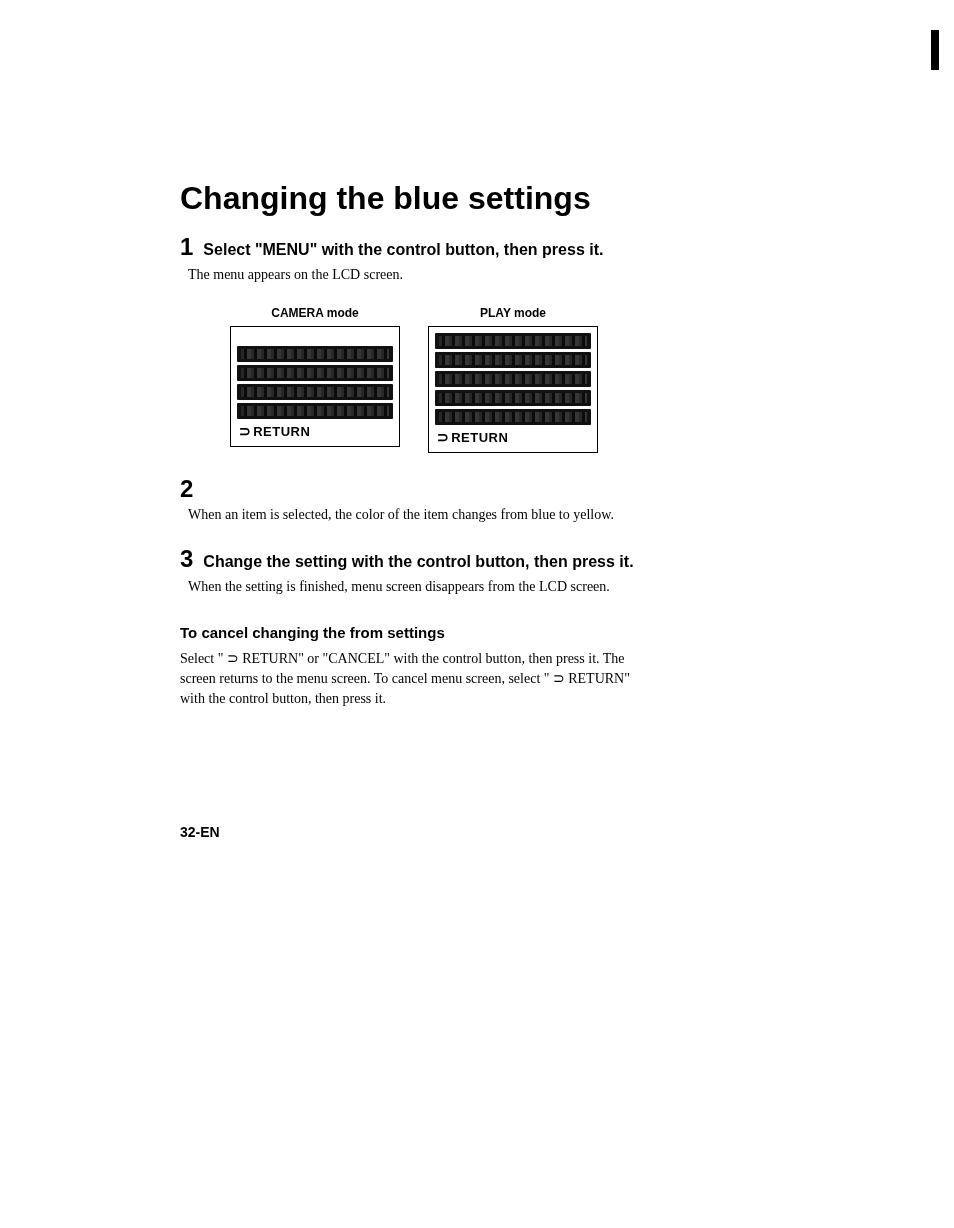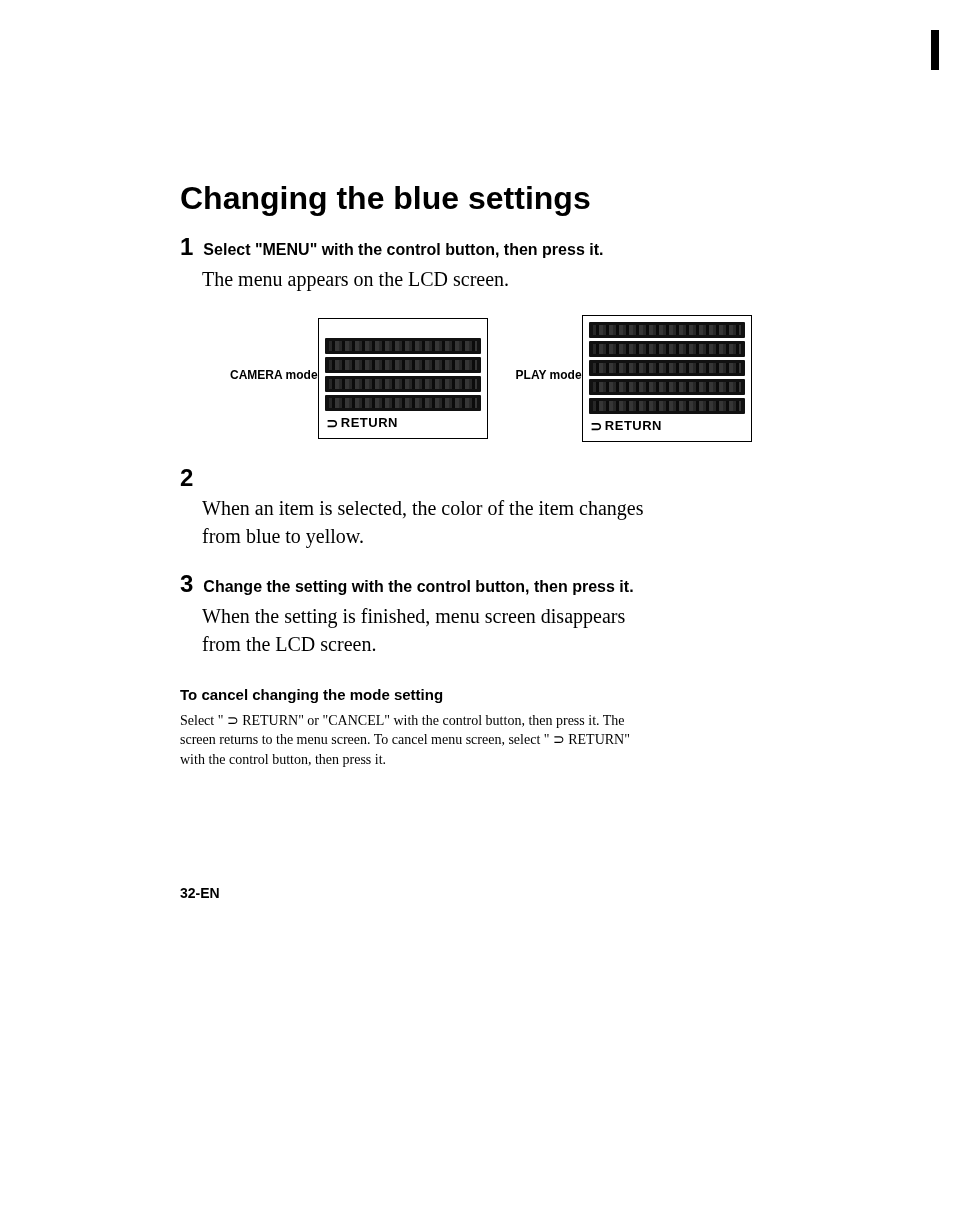--- a/index.html
+++ b/index.html
@@ -46,32 +46,33 @@
     line-height: 1;
   }
   .step-title {
     font-family: Arial, Helvetica, sans-serif;
     font-size: 16px;
     font-weight: 700;
     line-height: 1.3;
     max-width: 440px;
   }
   .step-body {
-    margin-left: 22px;
-    font-size: 20px;
+    margin-left: 8px;
+    font-size: 14px;
     line-height: 1.4;
     max-width: 450px;
   }
   .screens {
     display: flex;
     gap: 28px;
     margin: 20px 0 24px 50px;
   }
   .screen-col {
     display: flex;
+    flex-direction: column;
     align-items: center;
   }
   .screen-label {
     font-family: Arial, Helvetica, sans-serif;
     font-size: 12px;
     font-weight: 700;
     margin-bottom: 6px;
   }
   .screen {
     width: 170px;
@@ -217,19 +218,19 @@
 
   <div class="step">
     <div class="step-head">
       <span class="step-num">3</span>
       <span class="step-title">Change the setting with the control button, then press it.</span>
     </div>
     <div class="step-body">When the setting is finished, menu screen disappears from the LCD screen.</div>
   </div>
 
   <div class="cancel-section">
-    <div class="cancel-title">To cancel changing the mode setting</div>
+    <div class="cancel-title">To cancel changing the from settings</div>
     <div class="cancel-body">Select " ⊃ RETURN" or "CANCEL" with the control button, then press it. The screen returns to the menu screen. To cancel menu screen, select " ⊃ RETURN" with the control button, then press it.</div>
   </div>
 
   <div class="page-num">32-EN</div>
 
 </div>
 
 </body></html>

